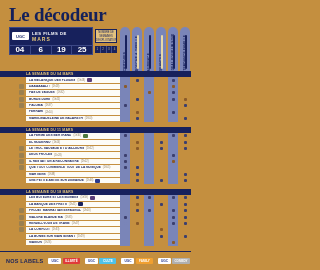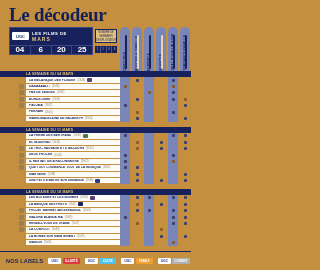--- a/index.html
+++ b/index.html
@@ -172,21 +172,21 @@
     <div class="datebox-top">
       <div class="ugc-chip">UGC</div>
       <div class="datebox-labels">
         <div class="dl1">LES FILMS DE</div>
         <div class="dl2">MARS</div>
       </div>
     </div>
     <div class="datebox-days">
       <div class="day">04</div>
       <div class="day">6</div>
-      <div class="day">20</div>
+      <div class="day">19</div>
       <div class="day">25</div>
     </div>
   </div>
 
   <div class="legendbox">NOMBRE DE SEMAINES D'EXPLOITATION</div>
   <div class="legend-strip">
     <span>1</span>
     <span>2</span>
     <span>3</span>
     <span>4</span>

